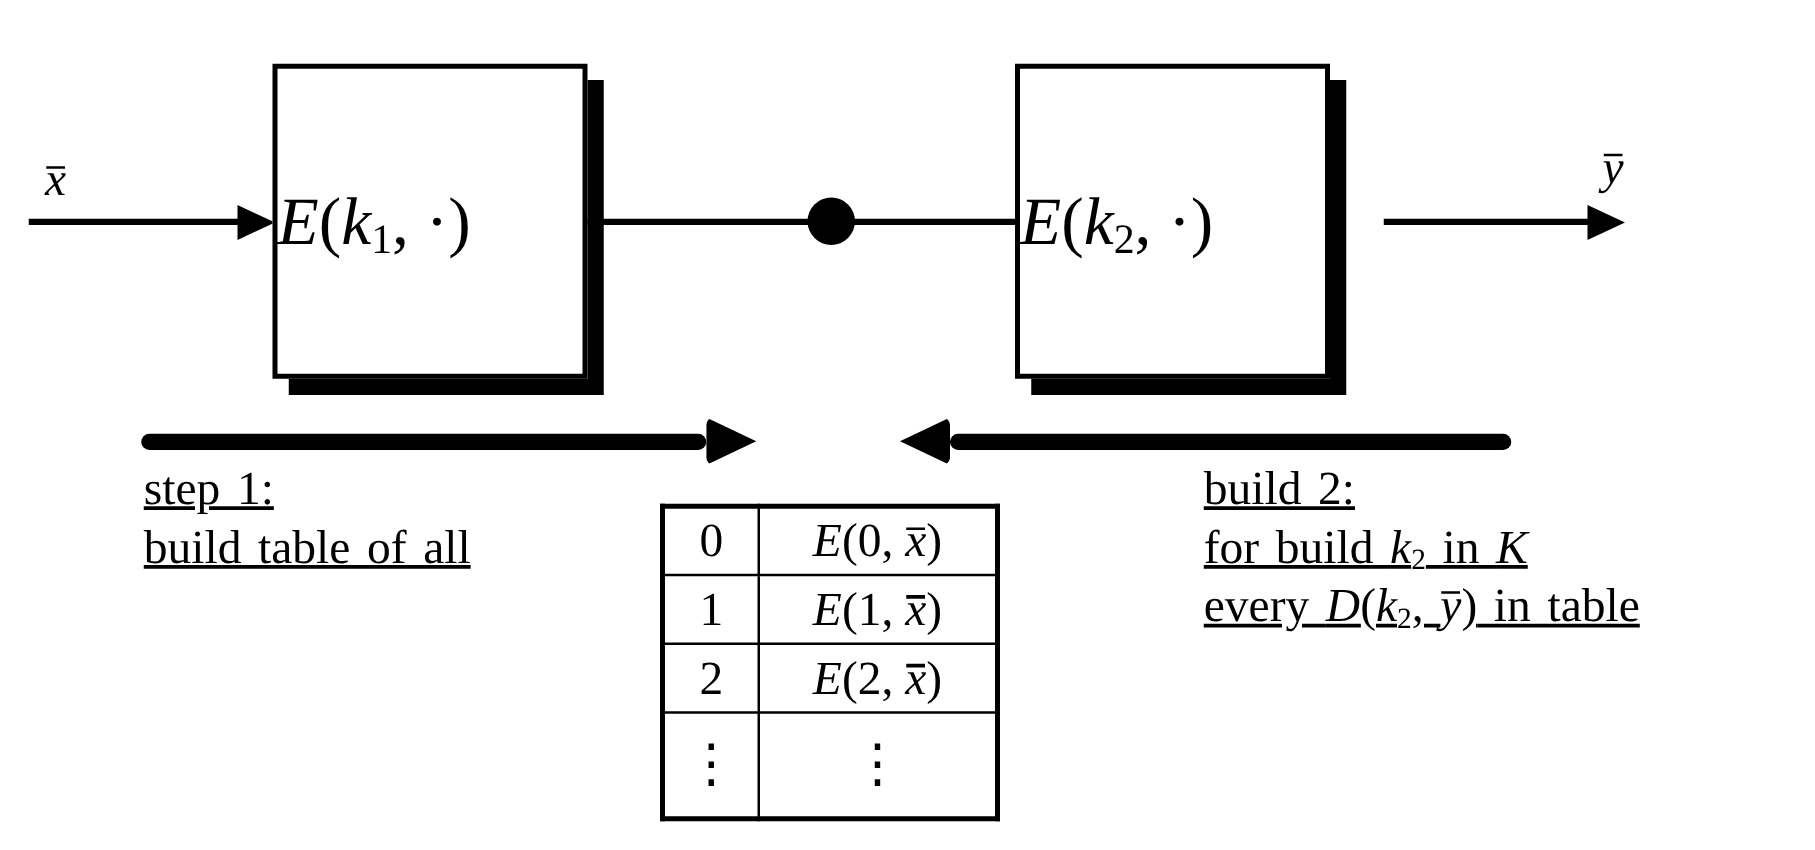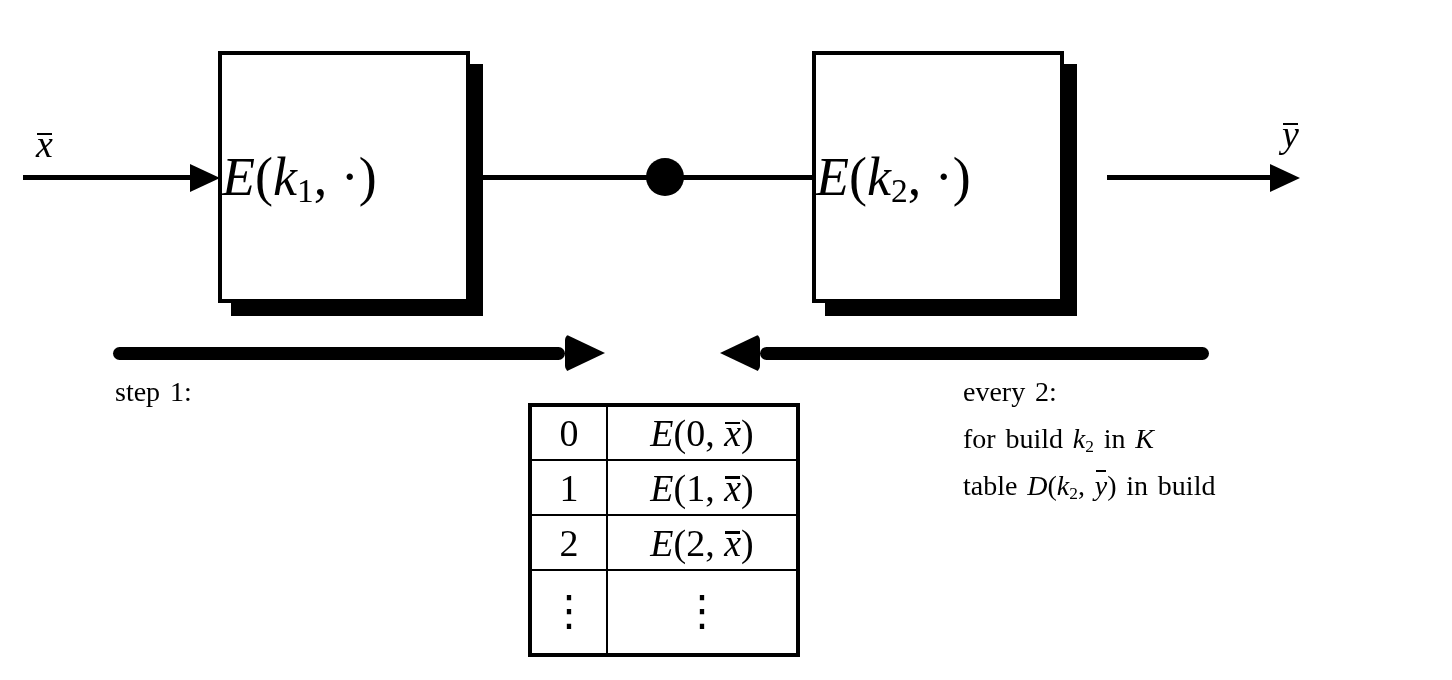--- a/index.html
+++ b/index.html
@@ -49,21 +49,21 @@
   }
   .thead-l {
     width:0; height:0;
     border-top:19px solid transparent;
     border-bottom:19px solid transparent;
     border-right:40px solid #000;
     border-radius:6px;
   }
 
   
-  .tblock { position:absolute; font-size:28px; line-height:47px; white-space:nowrap; word-spacing:0.10em; }
+  .tblock { position:absolute; font-size:38px; line-height:47px; white-space:nowrap; word-spacing:0.10em;text-decoration:underline; }
   .io-label { position:absolute; font-size:38px; }
   .it { font-style:italic; }
   sub { font-size:0.62em; font-style:normal; vertical-align:-0.22em; line-height:0; }
   .bar { position:relative; font-style:italic; display:inline-block; }
   .bar::after {
     content:""; position:absolute; left:1px; right:1px;
     top:0.28em; height:0.075em; background:#000;
   }
 
   
@@ -107,26 +107,27 @@
     <div class="tline" style="width:452px;"></div>
     <div class="thead-r"></div>
   </div>
   <div class="tarrow" style="left:720px; top:334px;">
     <div class="thead-l"></div>
     <div class="tline" style="width:449px;"></div>
   </div>
 
   <div class="tblock" style="left:115px; top:368px;">
     <div>step 1:</div>
+    <div>build table of all</div>
   </div>
 
   <div class="tblock" style="left:963px; top:368px;">
-    <div>every 2:</div>
+    <div>build 2:</div>
     <div><span>for build </span><span class="it">k</span><sub>2</sub><span> in </span><span class="it">K</span></div>
-    <div><span>table </span><span class="it">D</span><span>(</span><span class="it">k</span><sub>2</sub><span>, </span><span class="bar">y</span><span>)</span><span> in build</span></div>
+    <div><span>every </span><span class="it">D</span><span>(</span><span class="it">k</span><sub>2</sub><span>, </span><span class="bar">y</span><span>)</span><span> in table</span></div>
   </div>
 
   <table class="ltable" style="left:528px; top:403px;">
     <tbody>
         <tr class="r">
       <td class="c1">0</td>
       <td><span class="it">E</span><span>(0, </span><span class="bar">x</span><span>)</span></td>
     </tr>
     <tr class="r">
       <td class="c1">1</td>

